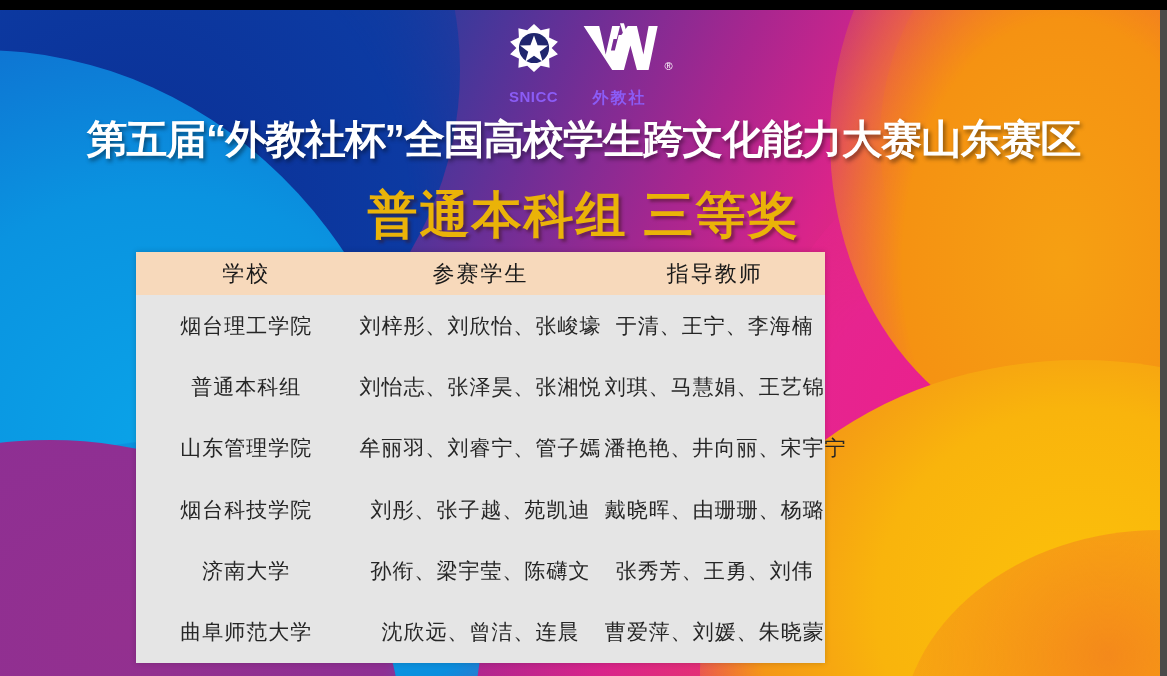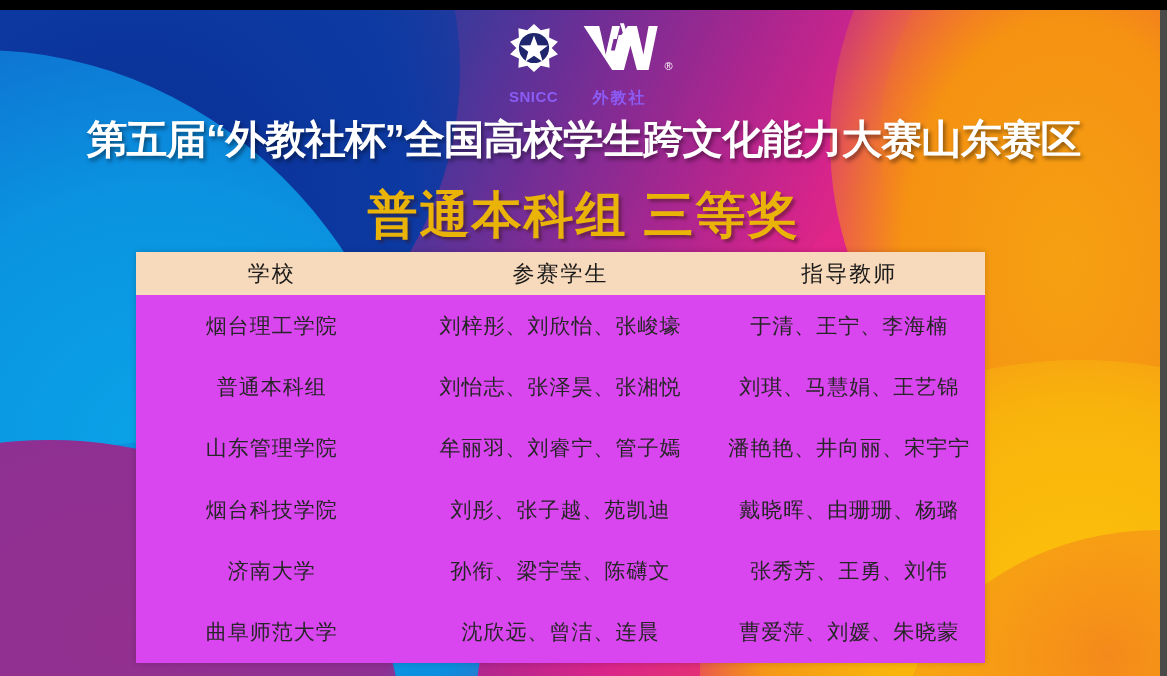--- a/index.html
+++ b/index.html
@@ -155,22 +155,22 @@
     font-size:50px;
     letter-spacing:2px;
     text-shadow:3px 3px 3px rgba(60,20,20,0.45);
     white-space:nowrap;
   }
 
   
   #award-table {
     position:absolute;
     left:136px; top:252px;
-    width:849px; height:411px;
-    background:#d946ef;
+    width:689px; height:411px;
+    background:#e5e5e5;
     box-shadow:0 0 6px rgba(0,0,0,0.18);
   }
   #award-table table {
     width:100%; height:100%;
     border-collapse:collapse;
     table-layout:fixed;
   }
   #award-table thead th {
     background:#f7d9bb;
     color:#1a1a1a;

